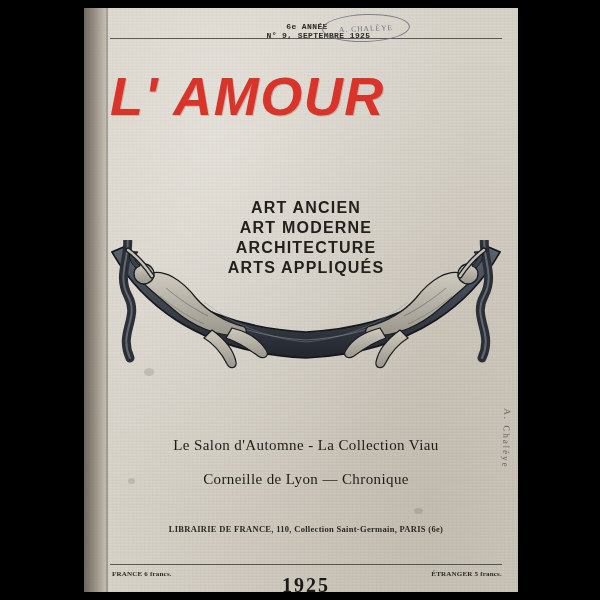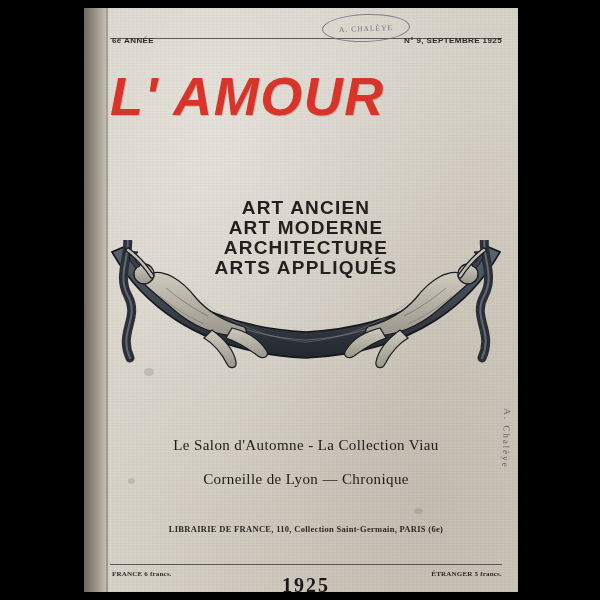--- a/index.html
+++ b/index.html
@@ -64,30 +64,31 @@
     background: #3b3a35;
     opacity: 0.8;
   }
   .rule.top { top: 30px; }
   .rule.bottom { top: 556px; }
 
   
   .header {
     position: absolute;
     left: 28px;
-    top: 28px;
+    top: 14px;
     width: 390px;
     display: flex;
     justify-content: space-between;
     align-items: center;
     font-size: 8px;
     letter-spacing: 0.4px;
     color: #2c2a25;
-    font-family: Liberation Sans, sans-serif;
-    font-weight: bold;
+    font-family: Liberation Mono, monospace;
+    font-weight: bold;
+    flex-direction: column;
   }
   .header .annee { font-size: 8px; }
   .header .issue { font-size: 8px; margin-left: 23px; }
 
   
   .stamp {
     position: absolute;
     left: 238px;
     top: 6px;
     width: 86px;
@@ -129,21 +130,21 @@
     position: absolute;
     left: 26px;
     top: 190px;
     width: 392px;
     text-align: center;
     color: #23211d;
   }
   .subtitle-line {
     font-family: "Liberation Sans", sans-serif;
     font-weight: bold;
-    font-size: 19px;
+    font-size: 16px;
     line-height: 20px;
     letter-spacing: 1.2px;
   }
 
   
   .illustration {
     position: absolute;
     left: 24px;
     top: 232px;
     width: 396px;

